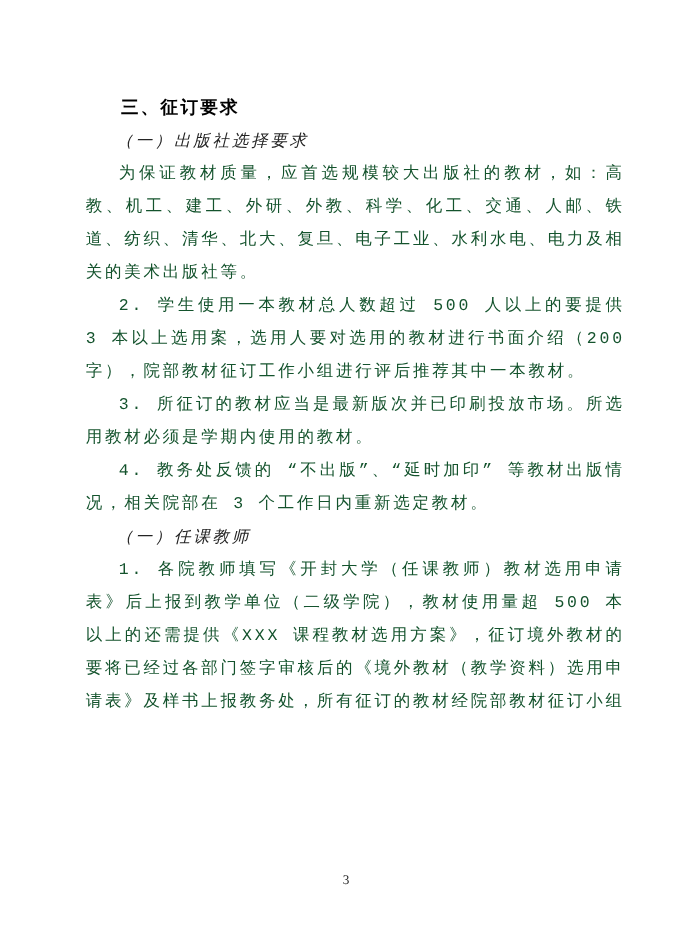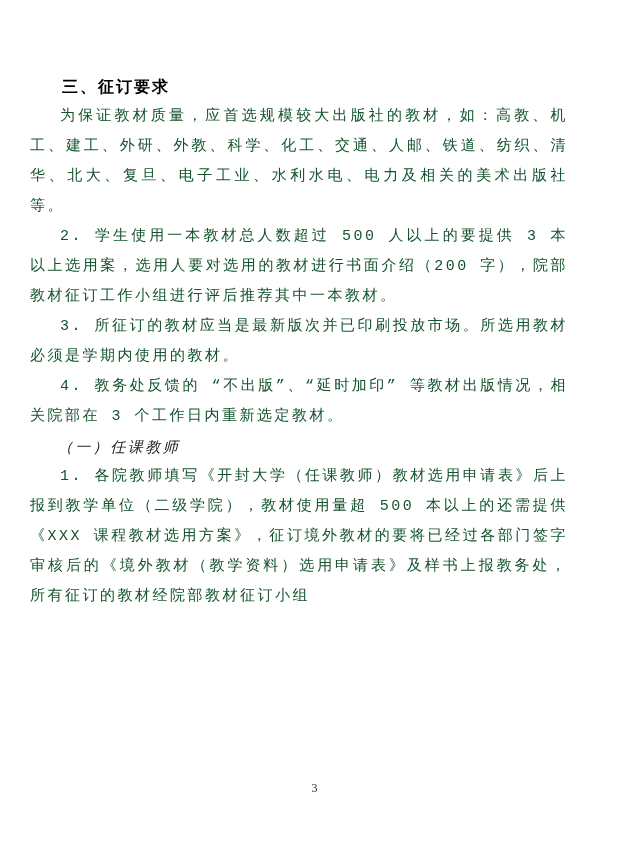--- a/index.html
+++ b/index.html
@@ -4,24 +4,24 @@
 <style>
   html, body {
     margin: 0;
     padding: 0;
     background: #ffffff;
   }
   .doc-page {
     position: relative;
     width: 629px;
     height: 830px;
-    margin: 0 auto;
+    margin: 12px auto;
     background: #ffffff;
     box-sizing: border-box;
-    padding: 72px 61px 0 30px;
+    padding: 72px 61px 0 78px;
     font-family: "Liberation Serif", "DejaVu Serif", serif;
     color: #1f1f1f;
     overflow: hidden;
   }
   .block {
     margin: 0;
     font-size: 15px;
     line-height: 30px;
     letter-spacing: 2.5px;
   }
@@ -58,20 +58,21 @@
     color: #1f1f1f;
     letter-spacing: 0;
   }
 </style>
 </head>
 <body>
 
 <div class="doc-page">
 
   <p class="block heading">三、征订要求</p>
+  <p class="block subheading">（一）出版社选择要求</p>
   <p class="block paragraph">为保证教材质量，应首选规模较大出版社的教材，如：高教、机工、建工、外研、外教、科学、化工、交通、人邮、铁道、纺织、清华、北大、复旦、电子工业、水利水电、电力及相关的美术出版社等。</p>
   <p class="block paragraph">2. 学生使用一本教材总人数超过 500 人以上的要提供 3 本以上选用案，选用人要对选用的教材进行书面介绍（200 字），院部教材征订工作小组进行评后推荐其中一本教材。</p>
   <p class="block paragraph">3. 所征订的教材应当是最新版次并已印刷投放市场。所选用教材必须是学期内使用的教材。</p>
   <p class="block paragraph">4. 教务处反馈的 “不出版”、“延时加印” 等教材出版情况，相关院部在 3 个工作日内重新选定教材。</p>
   <p class="block subheading">（一）任课教师</p>
   <p class="block paragraph">1. 各院教师填写《开封大学（任课教师）教材选用申请表》后上报到教学单位（二级学院），教材使用量超 500 本以上的还需提供《XXX 课程教材选用方案》，征订境外教材的要将已经过各部门签字审核后的《境外教材（教学资料）选用申请表》及样书上报教务处，所有征订的教材经院部教材征订小组</p>
 
   <div class="page-number">3</div>
 
 </div>

